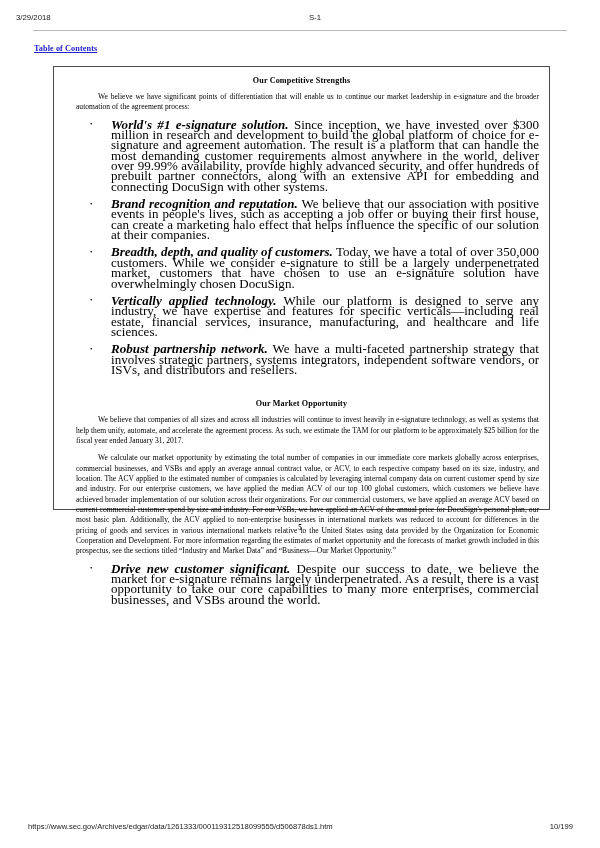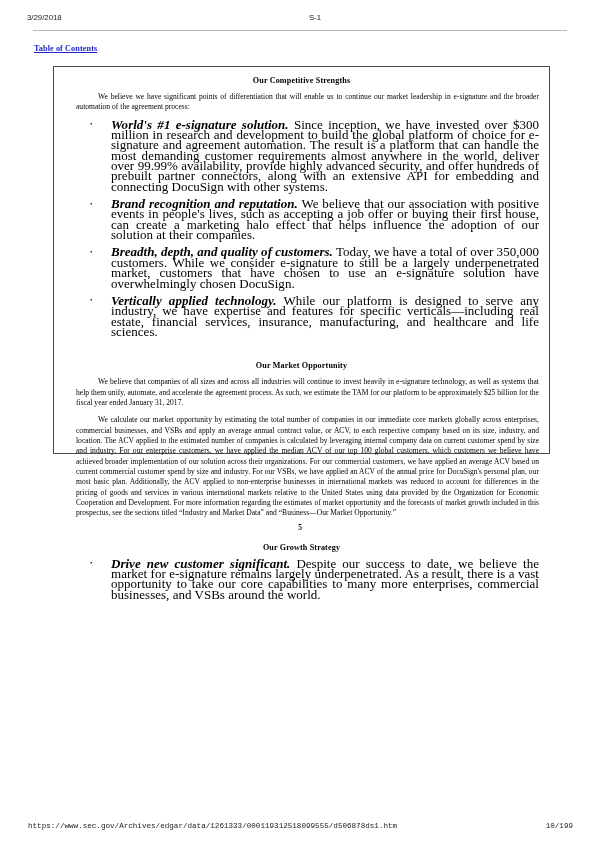--- a/index.html
+++ b/index.html
@@ -23,21 +23,21 @@
     top: 13px;
     left: 0;
     width: 600px;
     height: 14px;
     font-family: "Liberation Sans", "DejaVu Sans", sans-serif;
     font-size: 7.8px;
     color: #1a1a1a;
   }
   .print-header .ph-date {
     position: absolute;
-    left: 27px;
+    left: 16px;
     top: 0;
     white-space: nowrap;
   }
   .print-header .ph-title {
     position: absolute;
     left: 15px;
     top: 0;
     width: 600px;
     text-align: center;
     white-space: nowrap;
@@ -66,21 +66,21 @@
     cursor: pointer;
     text-align: right;
   }
 
   
   .doc-box {
     position: absolute;
     left: 53px;
     top: 66px;
     width: 497px;
-    height: 388px;
+    height: 444px;
     border: 1px solid #4a4a4a;
     box-sizing: border-box;
     padding: 9px 10px 0 10px;
   }
 
   .sect-heading {
     text-align: center;
     font-size: 8.1px;
     font-weight: bold;
     margin: 0 0 7px 0;
@@ -138,21 +138,21 @@
     font-family: "Liberation Serif", "DejaVu Serif", serif;
   }
 
   
   .print-footer {
     position: absolute;
     top: 822px;
     left: 0;
     width: 600px;
     height: 14px;
-    font-family: Liberation Mono, monospace;
+    font-family: Liberation Sans, sans-serif;
     font-size: 7.6px;
     color: #1a1a1a;
     text-align: right;
   }
   .print-footer .pf-url {
     position: absolute;
     left: 28px;
     top: 0;
     white-space: nowrap;
   }
@@ -177,39 +177,41 @@
 <div class="doc-box">
 
   <div>
     <div class="sect-heading">Our Competitive Strengths</div>
     <p class="body-para">We believe we have significant points of differentiation that will enable us to continue our market leadership in e-signature and the broader automation of the agreement process:</p>
     <ul class="bullets">
       <li>
         <span class="lead-in">World's #1 e-signature solution.</span><span> Since inception, we have invested over $300 million in research and development to build the global platform of choice for e-signature and agreement automation. The result is a platform that can handle the most demanding customer requirements almost anywhere in the world, deliver over 99.99% availability, provide highly advanced security, and offer hundreds of prebuilt partner connectors, along with an extensive API for embedding and connecting DocuSign with other systems.</span>
       </li>
       <li>
-        <span class="lead-in">Brand recognition and reputation.</span><span> We believe that our association with positive events in people's lives, such as accepting a job offer or buying their first house, can create a marketing halo effect that helps influence the adoption of our solution at their companies.</span>
+        <span class="lead-in">Brand recognition and reputation.</span><span> We believe that our association with positive events in people's lives, such as accepting a job offer or buying their first house, can create a marketing halo effect that helps influence the specific of our solution at their companies.</span>
       </li>
       <li>
         <span class="lead-in">Breadth, depth, and quality of customers.</span><span> Today, we have a total of over 350,000 customers. While we consider e-signature to still be a largely underpenetrated market, customers that have chosen to use an e-signature solution have overwhelmingly chosen DocuSign.</span>
       </li>
       <li>
         <span class="lead-in">Vertically applied technology.</span><span> While our platform is designed to serve any industry, we have expertise and features for specific verticals—including real estate, financial services, insurance, manufacturing, and healthcare and life sciences.</span>
+      </li>
+      <li>
+        <span class="lead-in">Robust partnership network.</span><span> We have a multi-faceted partnership strategy that involves strategic partners, systems integrators, independent software vendors, or ISVs, and distributors and resellers.</span>
       </li>
     </ul>
   </div>
 
   <div>
     <div class="sect-heading spaced-top">Our Market Opportunity</div>
     <p class="body-para">We believe that companies of all sizes and across all industries will continue to invest heavily in e-signature technology, as well as systems that help them unify, automate, and accelerate the agreement process. As such, we estimate the TAM for our platform to be approximately $25 billion for the fiscal year ended January 31, 2017.</p>
     <p class="body-para">We calculate our market opportunity by estimating the total number of companies in our immediate core markets globally across enterprises, commercial businesses, and VSBs and apply an average annual contract value, or ACV, to each respective company based on its size, industry, and location. The ACV applied to the estimated number of companies is calculated by leveraging internal company data on current customer spend by size and industry. For our enterprise customers, we have applied the median ACV of our top 100 global customers, which customers we believe have achieved broader implementation of our solution across their organizations. For our commercial customers, we have applied an average ACV based on current commercial customer spend by size and industry. For our VSBs, we have applied an ACV of the annual price for DocuSign's personal plan, our most basic plan. Additionally, the ACV applied to non-enterprise businesses in international markets was reduced to account for differences in the pricing of goods and services in various international markets relative to the United States using data provided by the Organization for Economic Cooperation and Development. For more information regarding the estimates of market opportunity and the forecasts of market growth included in this prospectus, see the sections titled “Industry and Market Data” and “Business—Our Market Opportunity.”</p>
   </div>
 
   <div>
-    <div class="sect-heading spaced-top">Our Growth Strategy</div>
     <ul class="bullets">
       <li>
         <span class="lead-in">Drive new customer significant.</span><span> Despite our success to date, we believe the market for e-signature remains largely underpenetrated. As a result, there is a vast opportunity to take our core capabilities to many more enterprises, commercial businesses, and VSBs around the world.</span>
       </li>
     </ul>
   </div>
 
 </div>
 
 <div class="page-number">5</div>

